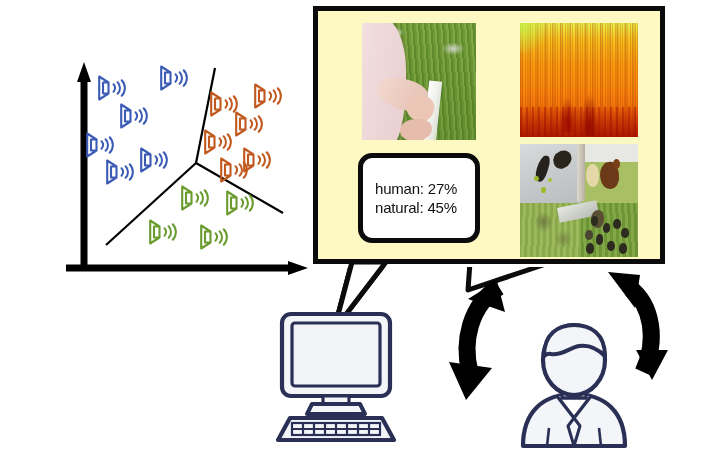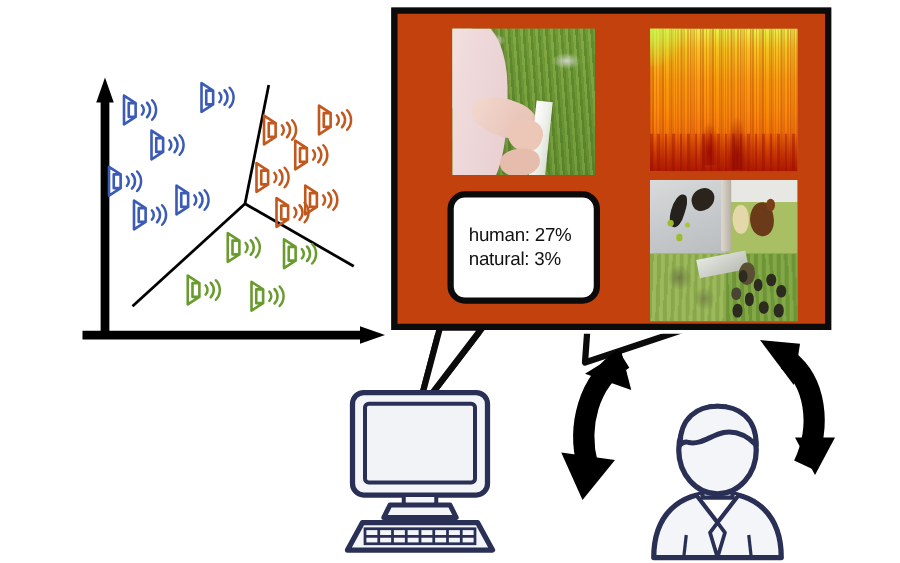--- a/index.html
+++ b/index.html
@@ -23,21 +23,21 @@
   }
 
   
   #bubble-panel {
     position: absolute;
     left: 313px;
     top: 6px;
     width: 352px;
     height: 258px;
     border: 5px solid #0b0b0b;
-    background: #c2410c;
+    background: #fef9c3;
     box-sizing: border-box;
     z-index: 5;
   }
 
   .thumb {
     position: absolute;
     box-sizing: border-box;
   }
 
   
@@ -463,17 +463,17 @@
       <div class="duckling dl4"></div>
       <div class="duckling dl5"></div>
       <div class="duckling dl6"></div>
       <div class="duckling dl7"></div>
       <div class="duckling dl8"></div>
       <div class="duckling dl9"></div>
     </div>
 
     <div id="prediction-box">
       <div class="pred-line">human: 27%</div>
-      <div class="pred-line">natural: 3%</div>
+      <div class="pred-line">natural: 45%</div>
     </div>
   </div>
 
 </div>
 
 </body></html>

